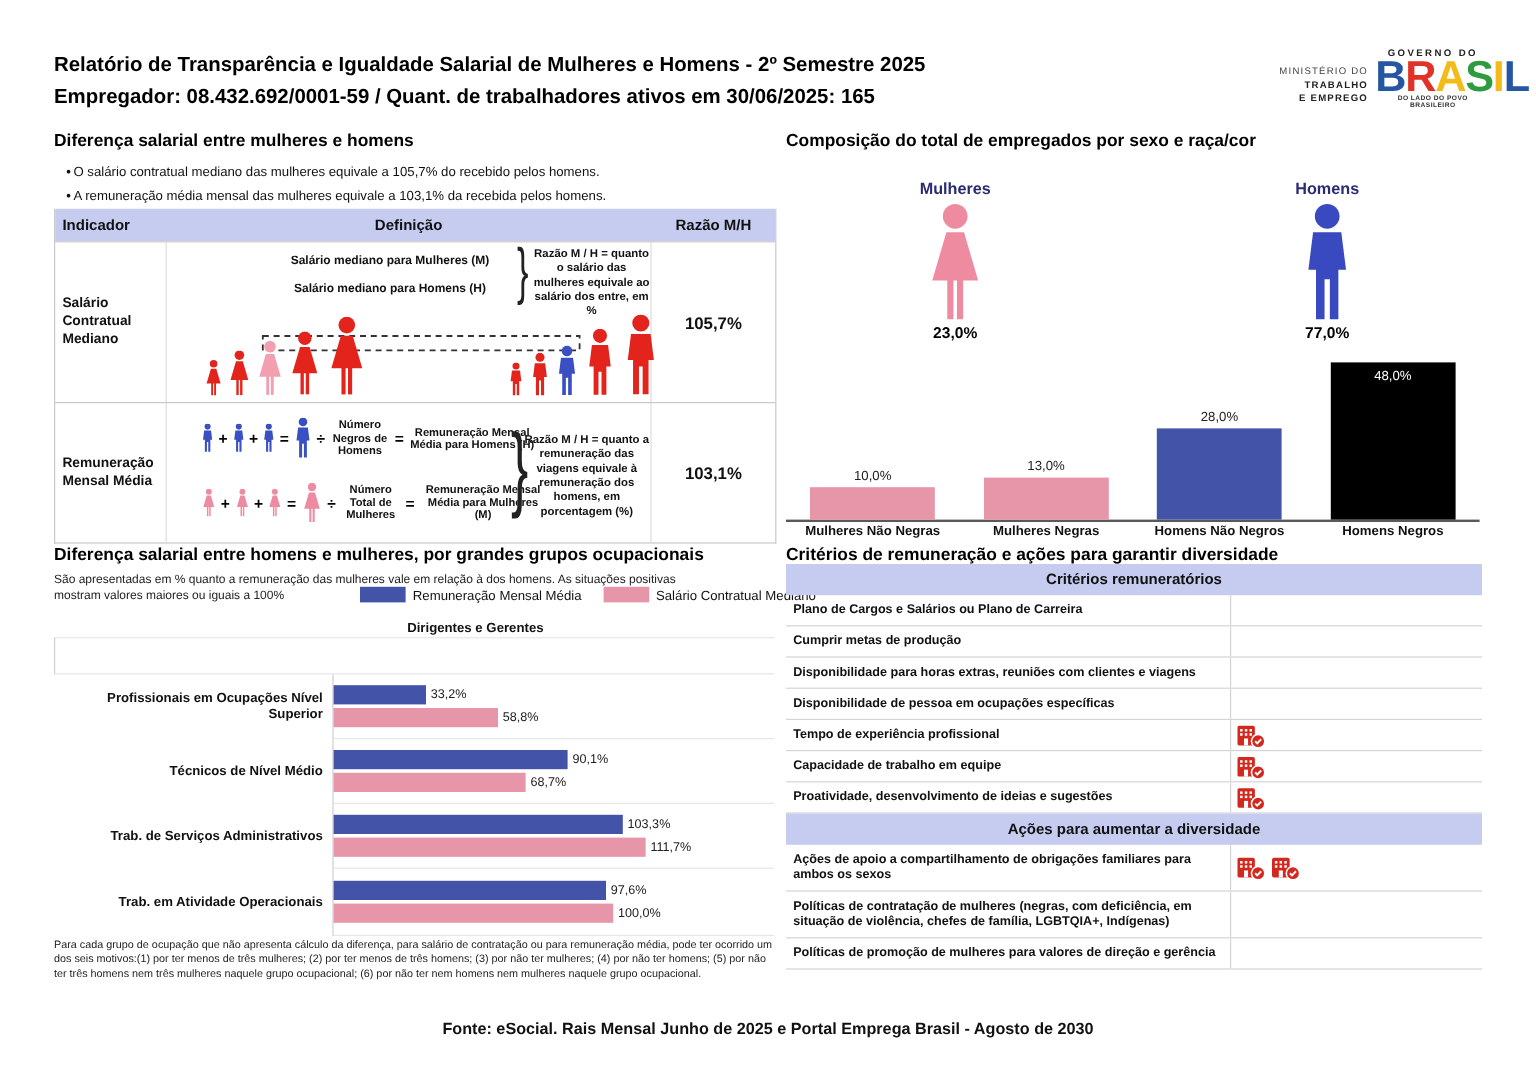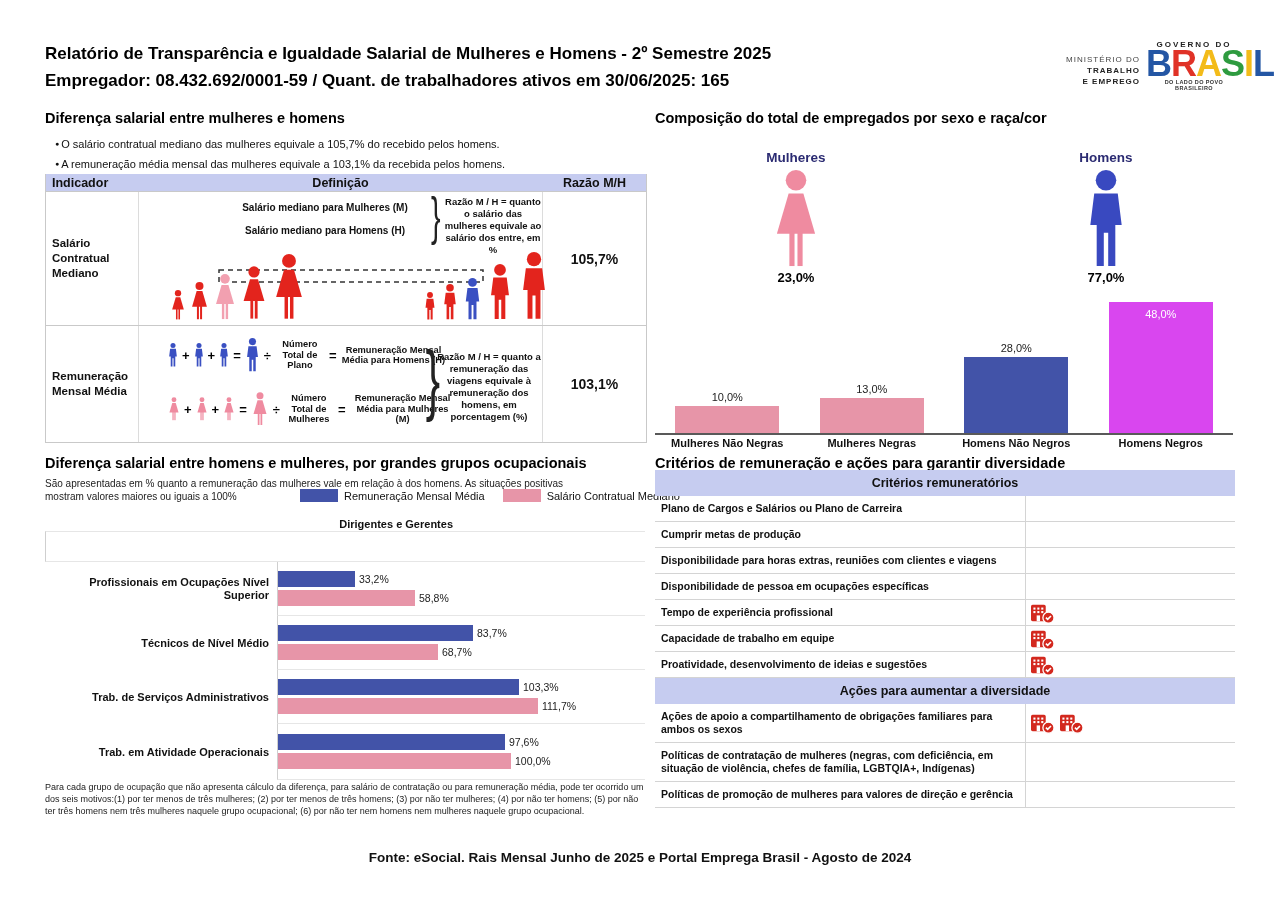--- a/index.html
+++ b/index.html
@@ -16,21 +16,21 @@
   .govlogo .g-name{font-size:36px;font-weight:bold;letter-spacing:-1px;line-height:30px;}
   .govlogo .g-tag{font-size:5.5px;font-weight:bold;letter-spacing:.4px;color:#333;}
 
   
   .sec-title{font-size:14.5px;font-weight:bold;color:#000;}
   .bullets{left:55px;top:134px;font-size:11px;line-height:20px;color:#111;}
   .bullets div::before{content:"● ";font-size:7px;vertical-align:2px;}
 
   
   .tbl1{left:45px;top:174px;width:600px;border:1px solid #c9c9c9;border-top:none;}
-  .tbl1 .hrow{display:flex;background:#c6ccf0;font-weight:bold;font-size:12.5px;height:17px;align-items:center;}
+  .tbl1 .hrow{display:flex;background:#c6ccf0;font-weight:bold;font-size:12.5px;height:27px;align-items:center;}
   .tbl1 .hrow > div{padding:0 6px;box-sizing:border-box;}
   .c-ind{width:92px;}
   .c-def{width:405px;text-align:center;}
   .c-ratio{width:103px;text-align:center;}
   .tbl1 .drow{display:flex;border-top:1px solid #c9c9c9;}
   .tbl1 .drow .c-ind{font-weight:bold;font-size:11.5px;display:flex;align-items:center;padding:0 6px;box-sizing:border-box;line-height:15px;}
   .tbl1 .drow .c-def{position:relative;border-left:1px solid #dcdcdc;border-right:1px solid #dcdcdc;box-sizing:border-box;}
   .tbl1 .drow .c-ratio{display:flex;align-items:center;justify-content:center;font-weight:bold;font-size:14px;}
   .r1{height:133px;}
   .r2{height:116px;}
@@ -172,21 +172,21 @@
           </svg>
         <span class="op">+</span>
         <svg width="12" height="24">
             <use href="#sym-man" width="12" height="24" fill="#3a50c2"></use>
           </svg>
         <span class="op">=</span>
         <svg width="17" height="34">
             <use href="#sym-man" width="17" height="34" fill="#3a50c2"></use>
           </svg>
         <span class="op">÷</span>
-        <span class="stack" style="width:52px;">Número Total de Plano</span>
+        <span class="stack" style="width:52px;">Número Negros de Homens</span>
         <span class="op">=</span>
         <span class="stack" style="width:108px;">Remuneração Mensal Média para Homens (H)</span>
       </div>
       <div class="formline" style="top:66px;">
         <svg width="14" height="24">
             <use href="#sym-woman" width="14" height="24" fill="#ef8ba0"></use>
           </svg>
         <span class="op">+</span>
         <svg width="14" height="24">
             <use href="#sym-woman" width="14" height="24" fill="#ef8ba0"></use>
@@ -231,21 +231,21 @@
     </div>
     <div class="vslot">
       <div class="vlab">13,0%</div>
       <div class="vbar" style="height: 35px; background: rgb(231, 149, 168);"></div>
     </div>
     <div class="vslot">
       <div class="vlab">28,0%</div>
       <div class="vbar" style="height: 76px; background: rgb(66, 83, 168);"></div>
     </div>
     <div class="vslot">
-      <div class="vbar" style="height: 131px; background: #d946ef;">
+      <div class="vbar" style="height: 131px; background: #000000;">
         <div class="vlab inside">48,0%</div>
       </div>
     </div>
   </div>
 <div class="abs comp-cats">
     <div>Mulheres Não Negras</div>
     <div>Mulheres Negras</div>
     <div>Homens Não Negros</div>
     <div>Homens Negros</div>
   </div>
@@ -272,21 +272,21 @@
           <div class="obar" style="width: 137px; background: rgb(231, 149, 168);"></div>
           <span class="oval">58,8%</span>
         </div>
       </div>
     </div>
     <div class="ogroup" style="height: 54px;">
       <div class="olabel">Técnicos de Nível Médio</div>
       <div class="obars">
         <div class="obrow">
           <div class="obar" style="width: 195px; background: rgb(66, 83, 168);"></div>
-          <span class="oval">83,7%</span>
+          <span class="oval">90,1%</span>
         </div>
         <div class="obrow">
           <div class="obar" style="width: 160px; background: rgb(231, 149, 168);"></div>
           <span class="oval">68,7%</span>
         </div>
       </div>
     </div>
     <div class="ogroup" style="height: 54px;">
       <div class="olabel">Trab. de Serviços Administrativos</div>
       <div class="obars">
@@ -374,13 +374,13 @@
     <div class="crit-row">
       <div class="crit-label">Políticas de contratação de mulheres (negras, com deficiência, em situação de violência, chefes de família, LGBTQIA+, Indígenas)</div>
       <div class="crit-icons"></div>
     </div>
     <div class="crit-row">
       <div class="crit-label">Políticas de promoção de mulheres para valores de direção e gerência</div>
       <div class="crit-icons"></div>
     </div>
   </div>
 
-<div class="abs footer">Fonte: eSocial. Rais Mensal Junho de 2025 e Portal Emprega Brasil - Agosto de 2024</div>
+<div class="abs footer">Fonte: eSocial. Rais Mensal Junho de 2025 e Portal Emprega Brasil - Agosto de 2030</div>
 
 </body></html>

